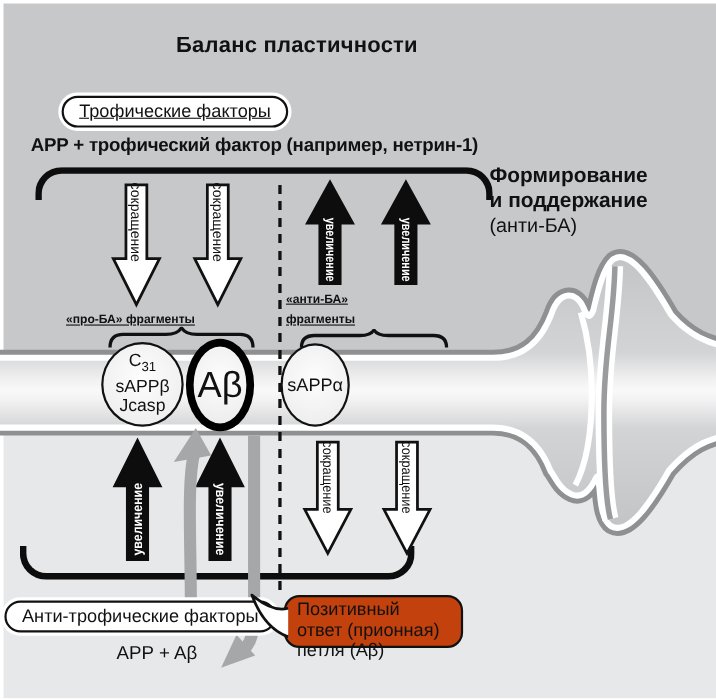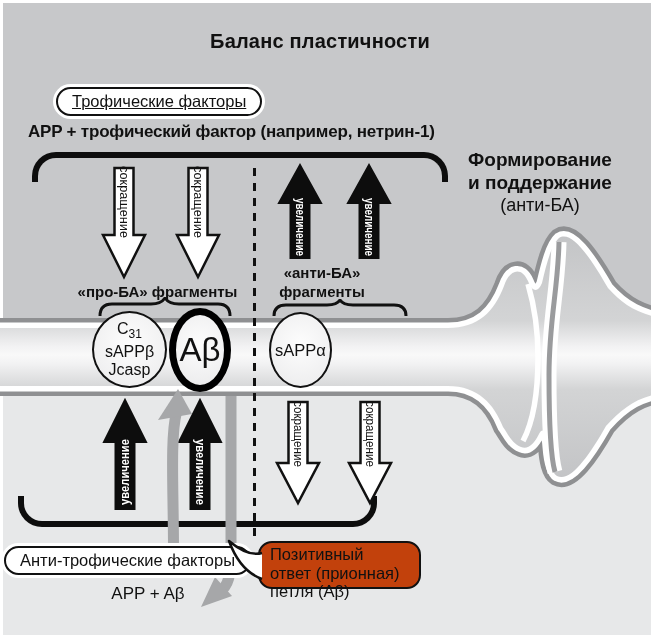--- a/index.html
+++ b/index.html
@@ -5,53 +5,53 @@
   :root{
     --bg-top:#c7c8ca; --bg-bottom:#e7e8e9; --outline-gray:#8f9092;
     --arrow-gray:#a6a7a9; --ink:#111111; --white:#ffffff;
   }
   *{margin:0;padding:0;box-sizing:border-box;}
   body{background:#fff;font-family:"Liberation Sans",sans-serif;color:var(--ink);}
   .stage{position:relative;width:651px;height:635px;overflow:hidden;background:#fff;}
   .panel{position:absolute;left:3px;top:3px;right:0;bottom:0;
     background:linear-gradient(to bottom,var(--bg-top) 0 352px,var(--bg-bottom) 352px 100%);}
   .abs{position:absolute;}
-  .ctr{text-align:center;}
+  .ctr{text-align:left;}
   .title{left:160px;top:30px;width:320px;font-size:20px;font-weight:bold;letter-spacing:.2px;}
   .pill{background:#fff;border:2.5px solid var(--ink);border-radius:20px;
         box-shadow:0 0 0 3px #fff;font-size:16.5px;white-space:nowrap;padding:3px 14px;}
   .pill1{left:56px;top:87px;text-decoration:underline;}
   .pill2{left:4px;top:546px;}
   .appline{left:28px;top:122px;font-size:17px;font-weight:bold;letter-spacing:-0.2px;white-space:nowrap;}
   .brace-top{left:32px;top:152px;width:416px;height:30px;border:6px solid #0d0d0d;border-bottom:none;
              border-radius:24px 24px 0 0;}
   .brace-bottom{left:18px;top:496px;width:359px;height:31px;border:6px solid #0d0d0d;border-top:none;
              border-radius:0 0 24px 24px;}
   .dashed{left:252.5px;top:168px;width:3px;height:372px;
           background:repeating-linear-gradient(to bottom,var(--ink) 0 8px,transparent 8px 15px);}
   .formation{left:445px;top:148px;width:190px;}
   .formation .b{font-size:19px;font-weight:bold;line-height:23px;}
   .formation .r{font-size:18px;line-height:23px;}
   .reorg{left:452px;top:482px;width:180px;}
   .reorg .b{font-size:19px;font-weight:bold;line-height:23px;}
   .reorg .r{font-size:18px;line-height:23px;}
-  .frag-label{font-size:15px;font-weight:bold;line-height:19px;}
+  .frag-label{font-size:11px;font-weight:bold;line-height:19px;text-decoration:underline;}
   .pro-ba{left:60px;top:282px;width:195px;}
   .anti-ba{left:260px;top:263px;width:124px;}
   .arrow{position:absolute;overflow:visible;}
   .arrow text{font-family:"Liberation Sans",sans-serif;}
   .atext-dark{fill:#111;font-size:13px;}
   .atext-light{fill:#fff;font-size:12.5px;font-weight:bold;}
   .oval{position:absolute;border-radius:50%;
         background:radial-gradient(circle at 50% 42%,#fdfdfd 0%,#ededee 85%);
         display:flex;flex-direction:column;align-items:center;justify-content:center;}
   .oval1{left:92px;top:311px;width:75px;height:77px;border:2.5px solid var(--ink);font-size:16px;line-height:18px;}
   .oval1 sub{font-size:12px;}
   .oval2{left:169px;top:308px;width:62px;height:84px;border:7px solid #000;font-size:33px;}
-  .oval3{left:269px;top:312px;width:63px;height:76px;border:2.5px solid var(--ink);font-size:16.5px;}
+  .oval3{left:255px;top:312px;width:63px;height:76px;border:2.5px solid var(--ink);font-size:16.5px;}
   .oval4{left:343px;top:312px;width:65px;height:76px;border:2.5px solid var(--ink);font-size:16.5px;}
   .appab{left:106px;top:584px;width:84px;font-size:17px;white-space:nowrap;}
   .bubble{left:258px;top:541px;width:163px;height:48px;background:#c2410c;border:2.5px solid var(--ink);
           border-radius:14px;padding:2px 6px 2px 10px;font-size:16.5px;line-height:18.5px;white-space:nowrap;}
   .wm{position:absolute;background:#fff;}
   svg{display:block;}
 </style>
 </head>
 <body>
 

